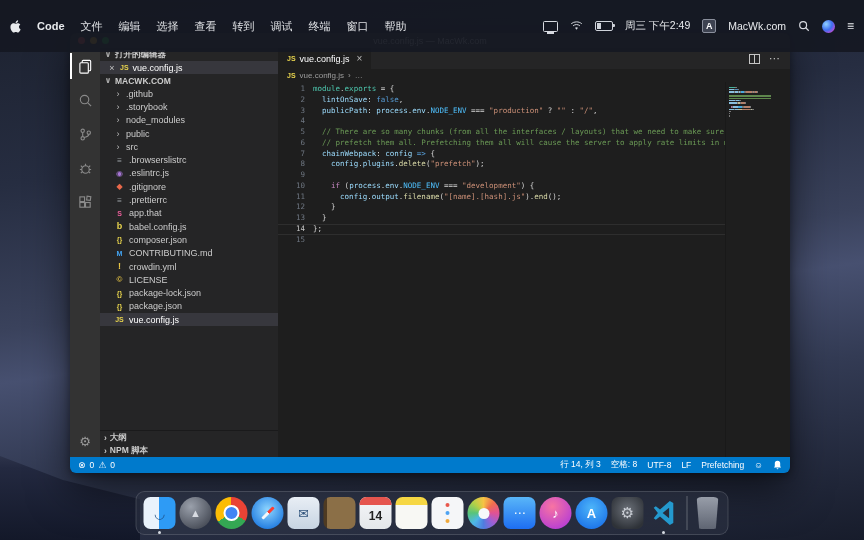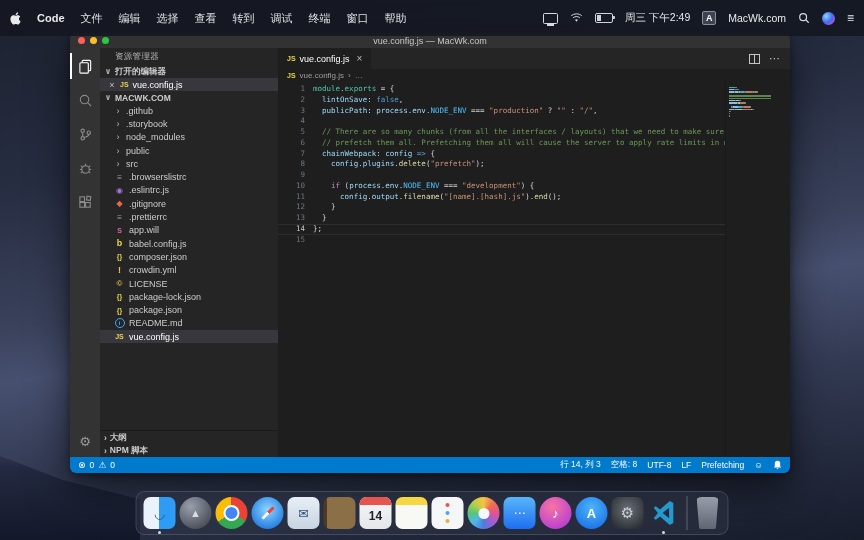--- a/index.html
+++ b/index.html
@@ -10,21 +10,21 @@
   .bg-sky{position:absolute;inset:0;background:linear-gradient(172deg,#1c212e 0%,#262d41 28%,#3a425c 50%,#475070 58%,#333b54 72%,#171c2b 100%);}
   .bg-ridge-right{position:absolute;right:0;bottom:0;width:340px;height:310px;
     clip-path:polygon(0 66%,14% 52%,26% 58%,52% 44%,70% 49%,100% 38%,100% 100%,0 100%);
     background:linear-gradient(180deg,#6a6e7d 0%,#2c3249 10%,#1a2033 45%,#10territory 0,#101526 100%);}
   .bg-ridge-left{position:absolute;left:0;bottom:0;width:140px;height:120px;
     clip-path:polygon(0 30%,45% 50%,100% 66%,100% 100%,0 100%);
     background:linear-gradient(180deg,#4b5169 0%,#232940 40%,#131829 100%);}
 
   
   .menubar{position:absolute;top:0;left:0;right:0;height:20px;background:rgba(21,24,34,0.92);
-    display:flex;align-items:center;color:#e8eaed;font-size:11px;padding:8px 10px;z-index:50;}
+    display:flex;align-items:center;color:#e8eaed;font-size:11px;padding:16px 10px;z-index:50;}
   .mb-left{display:flex;align-items:center;gap:16px;}
   .mb-app{font-weight:bold;}
   .mb-item{opacity:.95;text-align:center;}
   .mb-right{margin-left:auto;display:flex;align-items:center;gap:12px;font-size:10.5px;}
   .mi{display:inline-flex;align-items:center;justify-content:center;}
   .icon-display{width:13px;height:9px;border:1px solid #d7dae0;border-radius:1.5px;position:relative;}
   .icon-display:after{content:"";position:absolute;left:3px;right:3px;bottom:-3px;height:2px;background:#d7dae0;}
   .icon-battery{width:16px;height:8px;border:1px solid #cfd3da;border-radius:2px;position:relative;}
   .icon-battery:before{content:"";position:absolute;left:1px;top:1px;bottom:1px;width:4px;background:#cfd3da;}
   .icon-battery:after{content:"";position:absolute;right:-3px;top:2px;width:2px;height:3px;background:#cfd3da;border-radius:0 1px 1px 0;}
@@ -229,21 +229,20 @@
               <rect x="2" y="8" width="5" height="5"></rect>
               <rect x="8" y="8" width="5" height="5"></rect>
               <rect x="2" y="2" width="5" height="5"></rect>
               <rect x="9.5" y="1.5" width="4" height="4" transform="rotate(8 11 3)"></rect>
             </svg>
         </span>
         <span class="ab-gear">⚙</span>
       </div>
 
       <div class="sidebar">
-        <div class="sb-paneltitle">资源管理器</div>
         <div class="sb-header">
           <span class="chev">∨</span>
           <span>打开的编辑器</span>
         </div>
         <div class="oe-row">
           <span class="oe-close">×</span>
           <span class="js-badge">JS</span>
           <span>vue.config.js</span>
         </div>
         <div class="sb-header">
@@ -282,49 +281,49 @@
             <div class="file-row">
               <span class="fi ic-git">◆</span>
               <span>.gitignore</span>
             </div>
             <div class="file-row">
               <span class="fi ic-list">≡</span>
               <span>.prettierrc</span>
             </div>
             <div class="file-row">
               <span class="fi ic-scss">S</span>
-              <span>app.will</span>
+              <span>app.that</span>
             </div>
             <div class="file-row">
               <span class="fi ic-babel">b</span>
               <span>babel.config.js</span>
             </div>
             <div class="file-row">
               <span class="fi ic-json">{}</span>
               <span>composer.json</span>
             </div>
             <div class="file-row">
+              <span class="fi ic-md">M</span>
+              <span>CONTRIBUTING.md</span>
+            </div>
+            <div class="file-row">
               <span class="fi ic-yml">!</span>
               <span>crowdin.yml</span>
             </div>
             <div class="file-row">
               <span class="fi ic-license">©</span>
               <span>LICENSE</span>
             </div>
             <div class="file-row">
               <span class="fi ic-json">{}</span>
               <span>package-lock.json</span>
             </div>
             <div class="file-row">
               <span class="fi ic-json">{}</span>
               <span>package.json</span>
-            </div>
-            <div class="file-row">
-              <span class="fi ic-info"><i>i</i></span>
-              <span>README.md</span>
             </div>
             <div class="file-row selected">
               <span class="fi ic-js">JS</span>
               <span>vue.config.js</span>
             </div>
           </div>
         <div class="sb-bottom" id="sb-bottom">
             <div class="sbb-header">
               <span class="chev">›</span>
               <span>大纲</span>

